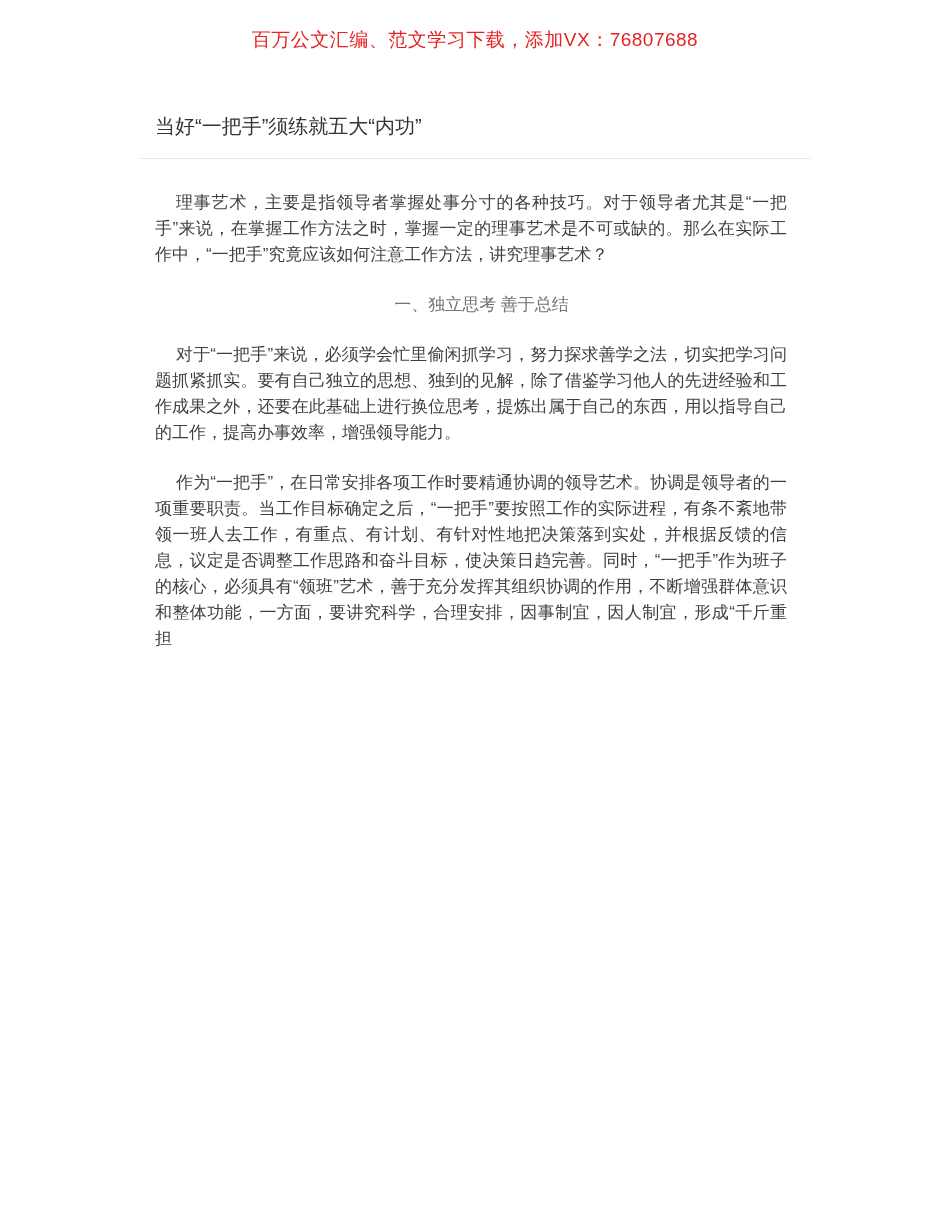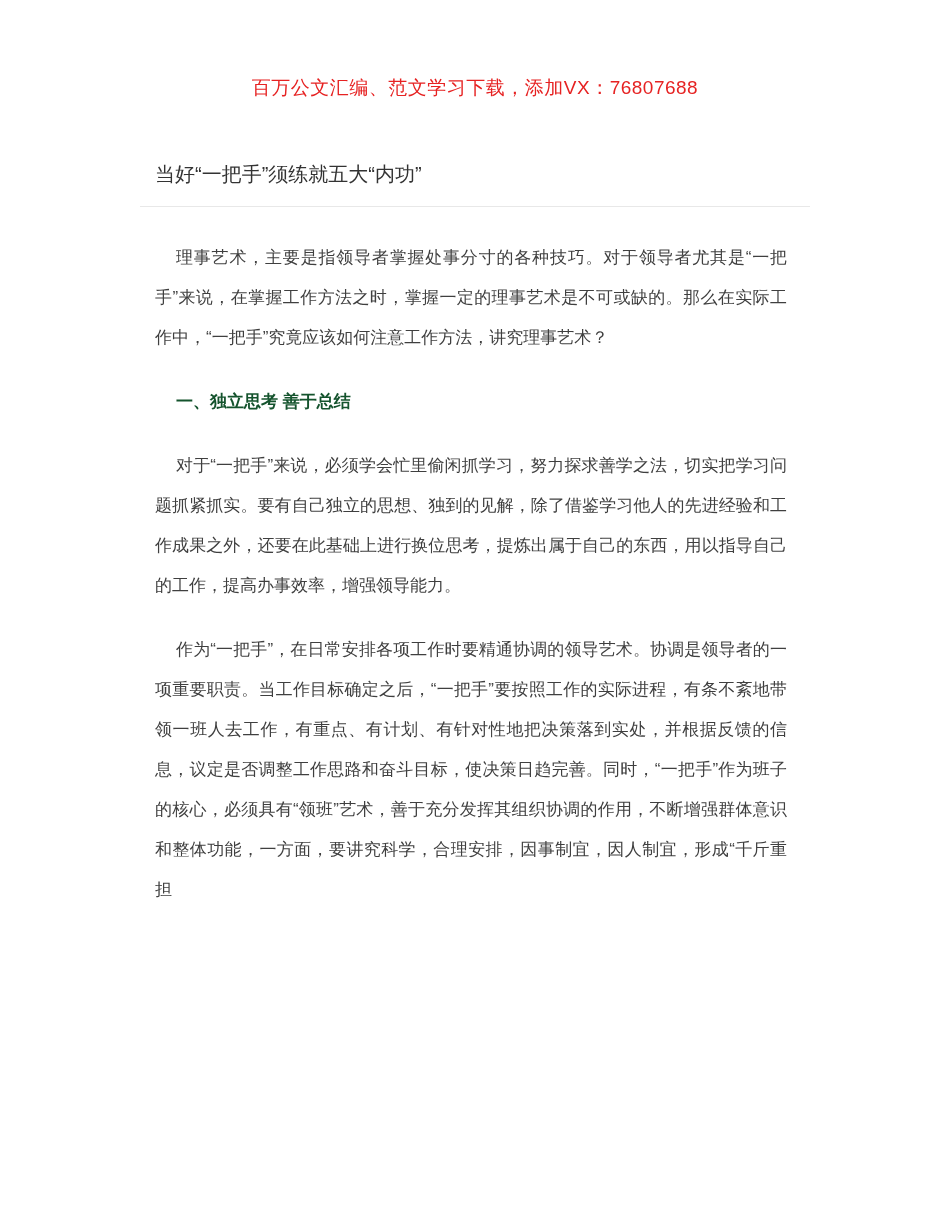--- a/index.html
+++ b/index.html
@@ -4,21 +4,21 @@
 <style>
   * { box-sizing: border-box; }
   html, body { margin: 0; padding: 0; }
   body {
     width: 950px;
     min-height: 1230px;
     background: #ffffff;
     font-family: "Liberation Sans", "DejaVu Sans", sans-serif;
   }
   .notice {
-    padding-top: 76px;
+    padding-top: 28px;
     text-align: center;
     font-size: 19px;
     line-height: 24px;
     color: #e62222;
     letter-spacing: 0.5px;
   }
   .article {
     width: 670px;
     margin: 56px auto 0 auto;
   }
@@ -42,30 +42,30 @@
     color: #a2a2a2;
   }
   .article-body {
     margin-top: 31px;
     padding: 0 15px;
   }
   .article-body p,
   .article-body h2 {
     margin: 0 8px 24px 0;
     font-size: 17px;
-    line-height: 40px;
+    line-height: 26px;
     color: #3f3f3f;
     text-align: justify;
     text-indent: 21px;
     font-weight: 400;
   }
   .article-body h2 {
-    font-weight: 700;
-    color: #14532d;
-    text-align: left;
+    font-weight: 400;
+    color: #737373;
+    text-align: center;
   }
 </style>
 </head>
 <body>
 
 <div class="page">
   <div class="notice" style="color: rgb(230, 34, 34);">百万公文汇编、范文学习下载，添加VX：76807688</div>
 
   <div class="article">
     <h1 class="title">当好“一把手”须练就五大“内功”</h1>

